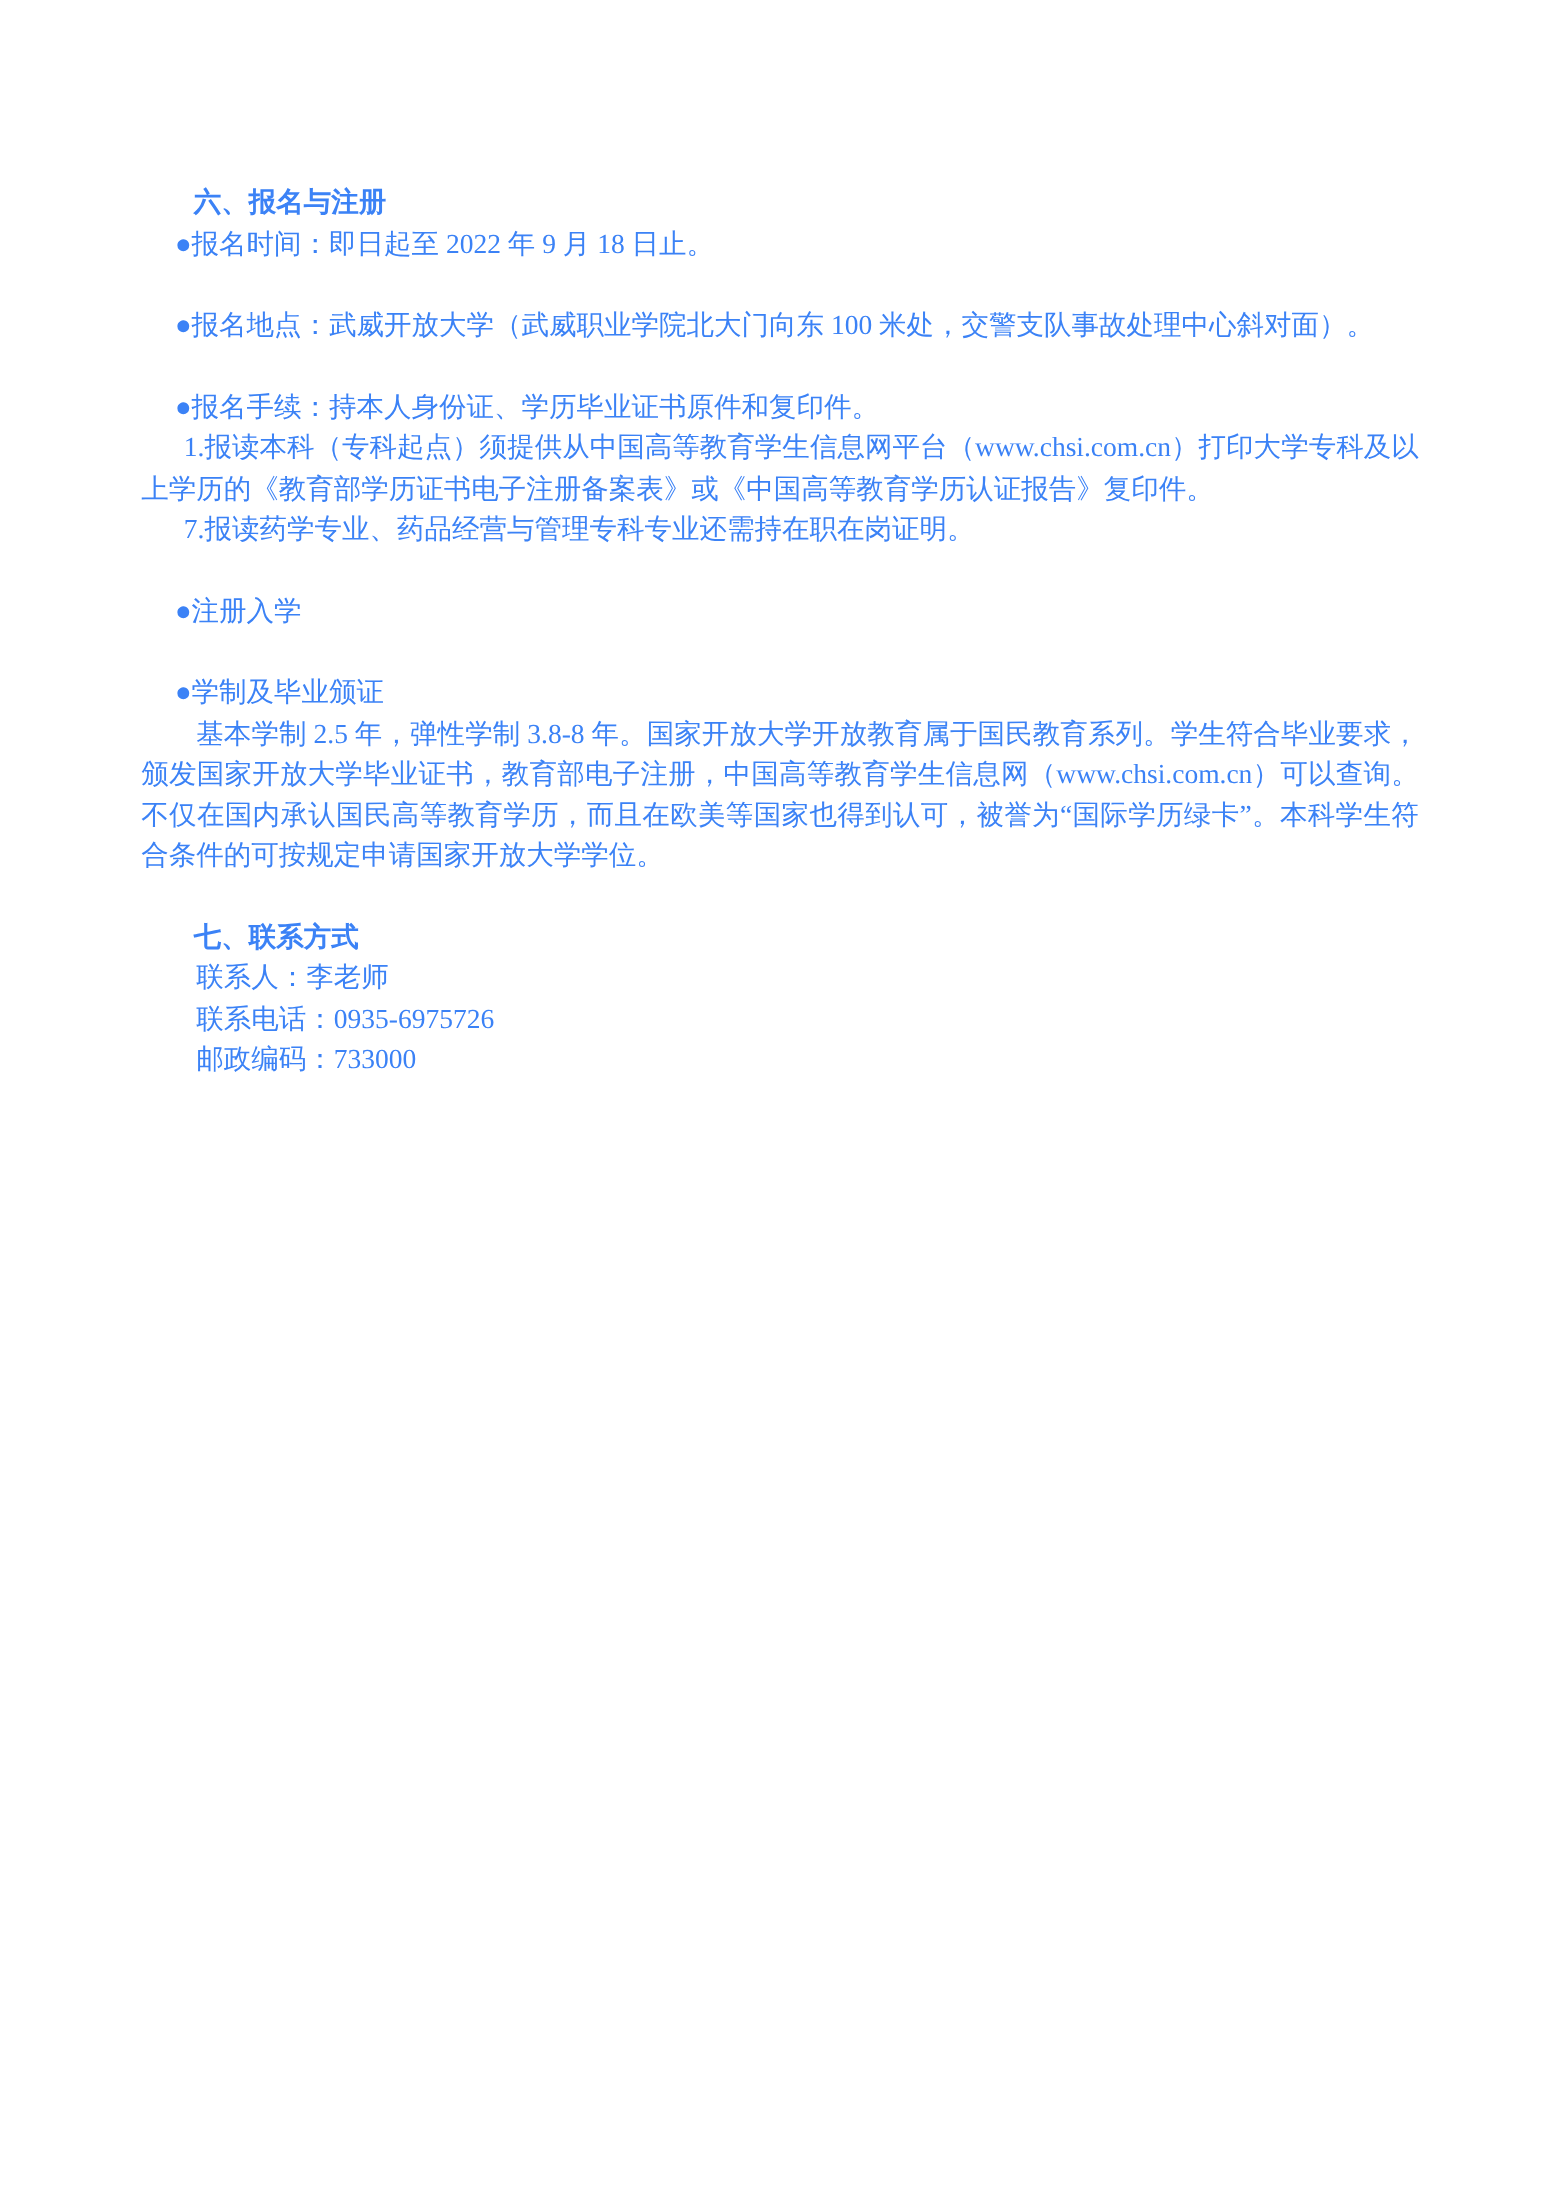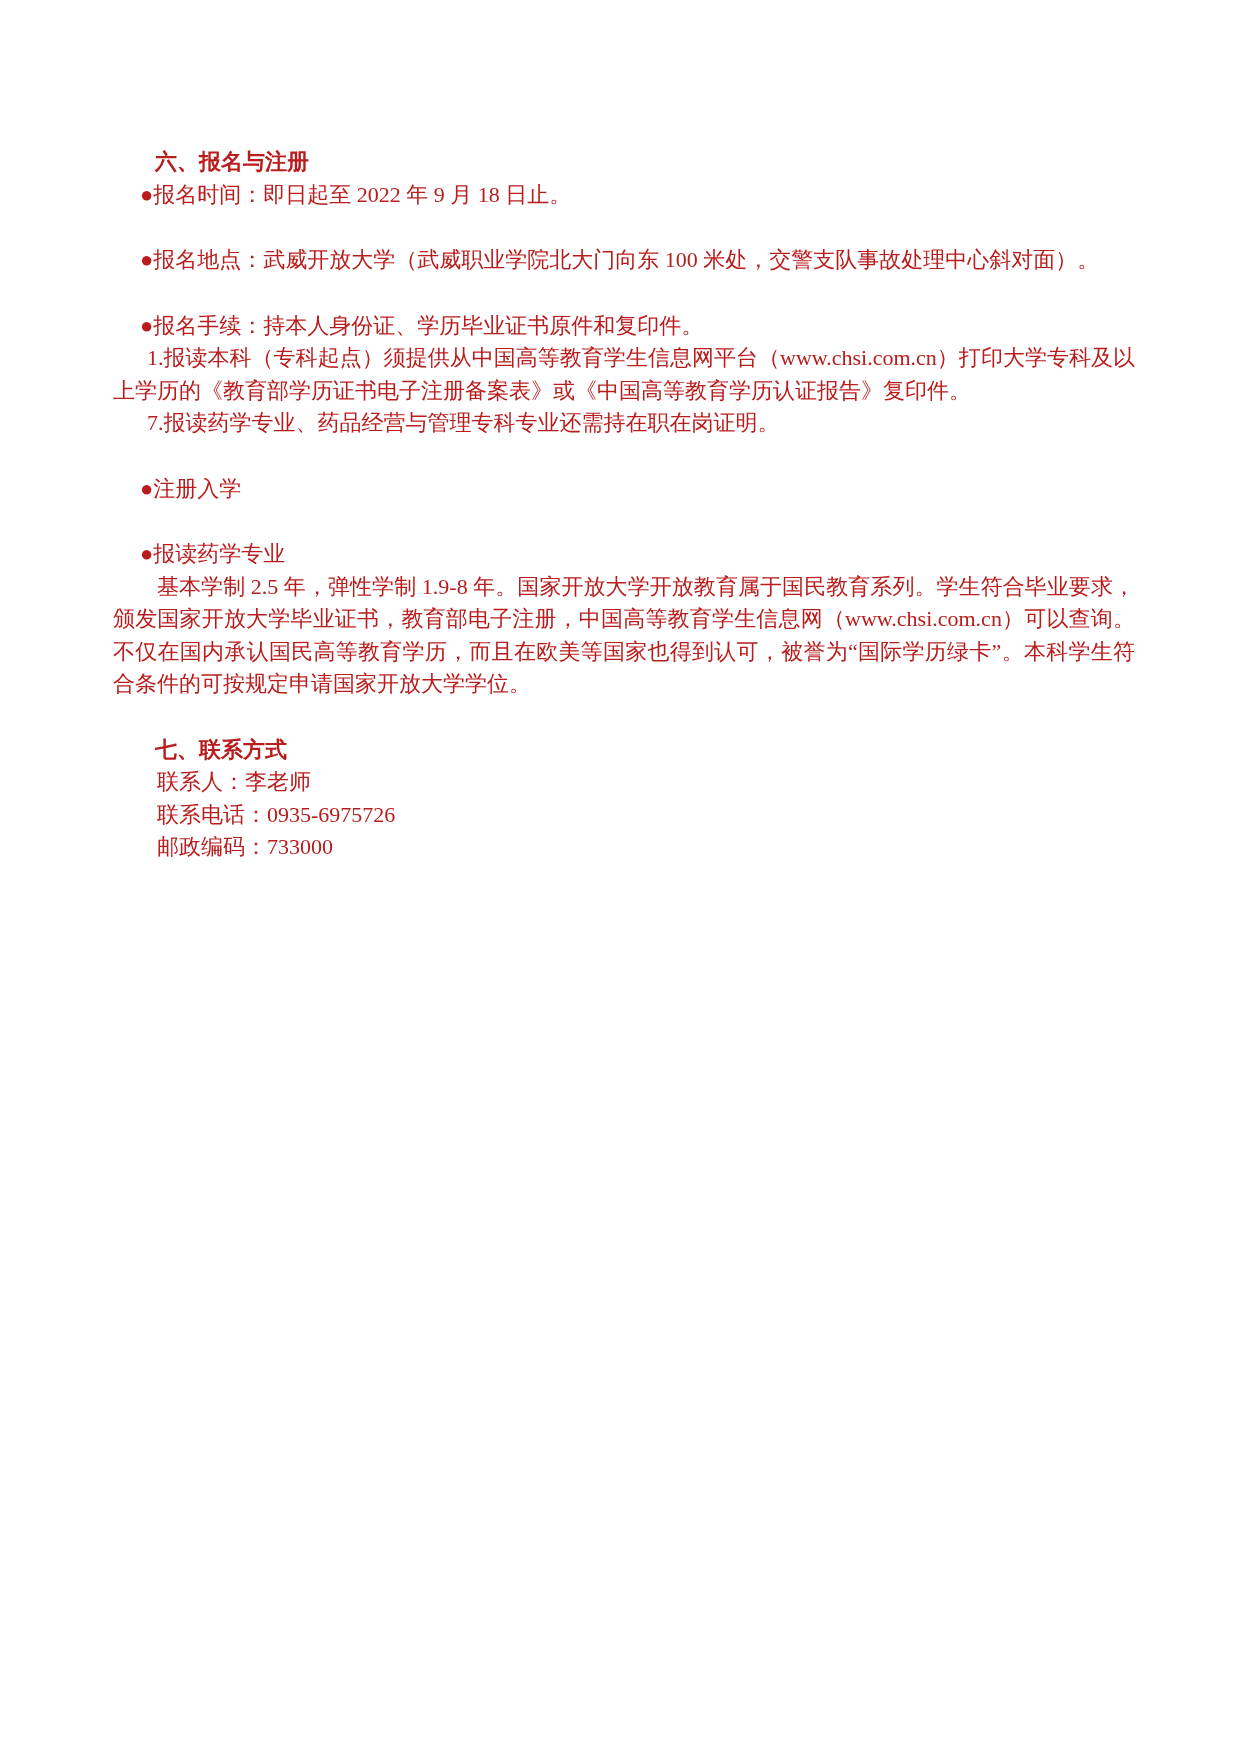--- a/index.html
+++ b/index.html
@@ -7,21 +7,21 @@
     padding: 0;
     background: #ffffff;
   }
   .page {
     position: relative;
     width: 1240px;
     height: 1754px;
     background: #ffffff;
     overflow: hidden;
     font-family: "Liberation Serif", "DejaVu Serif", serif;
-    color: #b91c1c;
+    color: #3b82f6;
   }
   .content {
     position: absolute;
     left: 113px;
     top: 146px;
     width: 1022px;
     font-size: 22px;
     line-height: 32.5px;
   }
   .content p {
@@ -54,23 +54,23 @@
     <p class="bullet gap">●报名手续：持本人身份证、学历毕业证书原件和复印件。</p>
 
     <p class="indent-num">1.报读本科（专科起点）须提供从中国高等教育学生信息网平台（www.chsi.com.cn）打印大学专科及以上学历的《教育部学历证书电子注册备案表》或《中国高等教育学历认证报告》复印件。</p>
 
 
     <p class="indent-num">7.报读药学专业、药品经营与管理专科专业还需持在职在岗证明。</p>
 
     <p class="bullet gap">●注册入学</p>
 
 
-    <p class="bullet gap">●报读药学专业</p>
+    <p class="bullet gap">●学制及毕业颁证</p>
 
-    <p class="indent">基本学制 2.5 年，弹性学制 1.9-8 年。国家开放大学开放教育属于国民教育系列。学生符合毕业要求，颁发国家开放大学毕业证书，教育部电子注册，中国高等教育学生信息网（www.chsi.com.cn）可以查询。不仅在国内承认国民高等教育学历，而且在欧美等国家也得到认可，被誉为“国际学历绿卡”。本科学生符合条件的可按规定申请国家开放大学学位。</p>
+    <p class="indent">基本学制 2.5 年，弹性学制 3.8-8 年。国家开放大学开放教育属于国民教育系列。学生符合毕业要求，颁发国家开放大学毕业证书，教育部电子注册，中国高等教育学生信息网（www.chsi.com.cn）可以查询。不仅在国内承认国民高等教育学历，而且在欧美等国家也得到认可，被誉为“国际学历绿卡”。本科学生符合条件的可按规定申请国家开放大学学位。</p>
 
     <p class="heading gap">七、联系方式</p>
 
 
     <p class="indent">联系人：李老师</p>
 
     <p class="indent">联系电话：0935-6975726</p>
 
     <p class="indent">邮政编码：733000</p>
 

